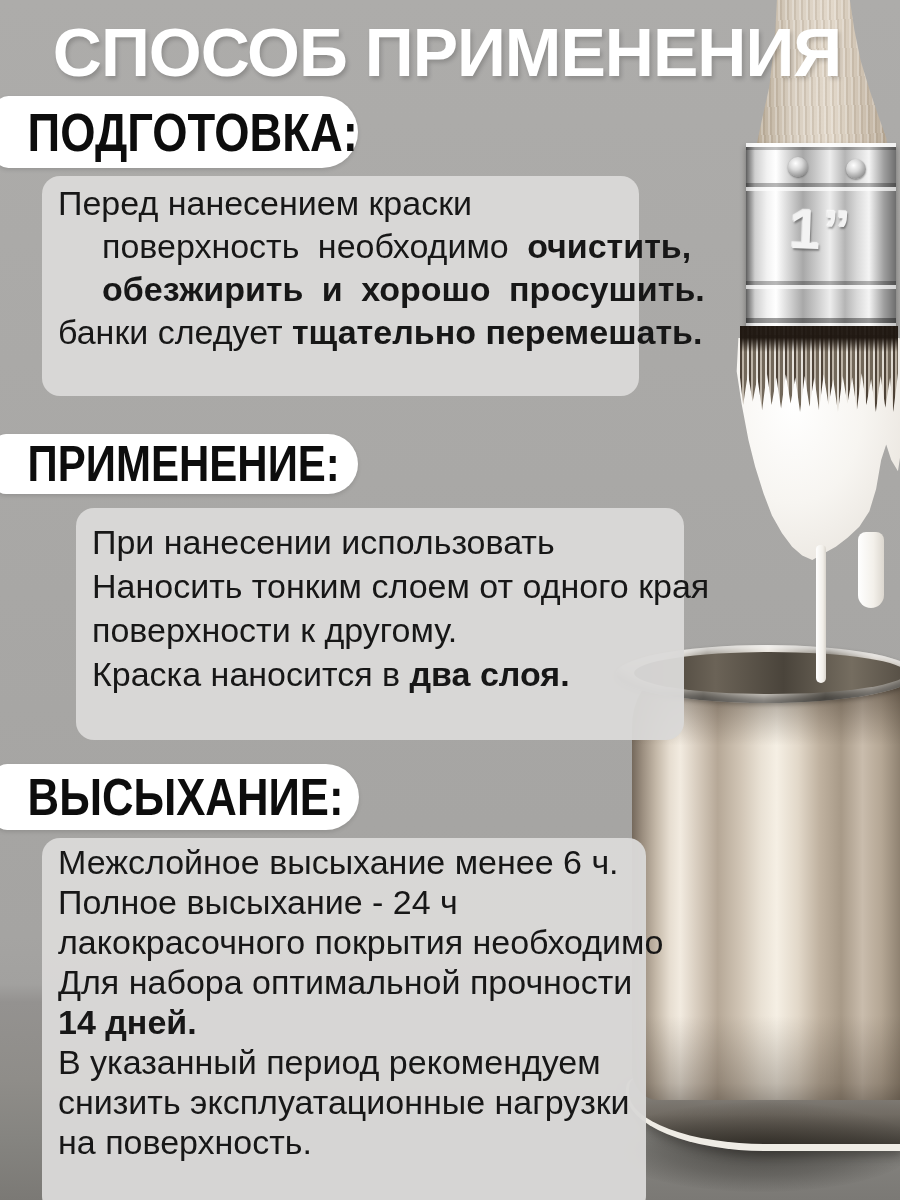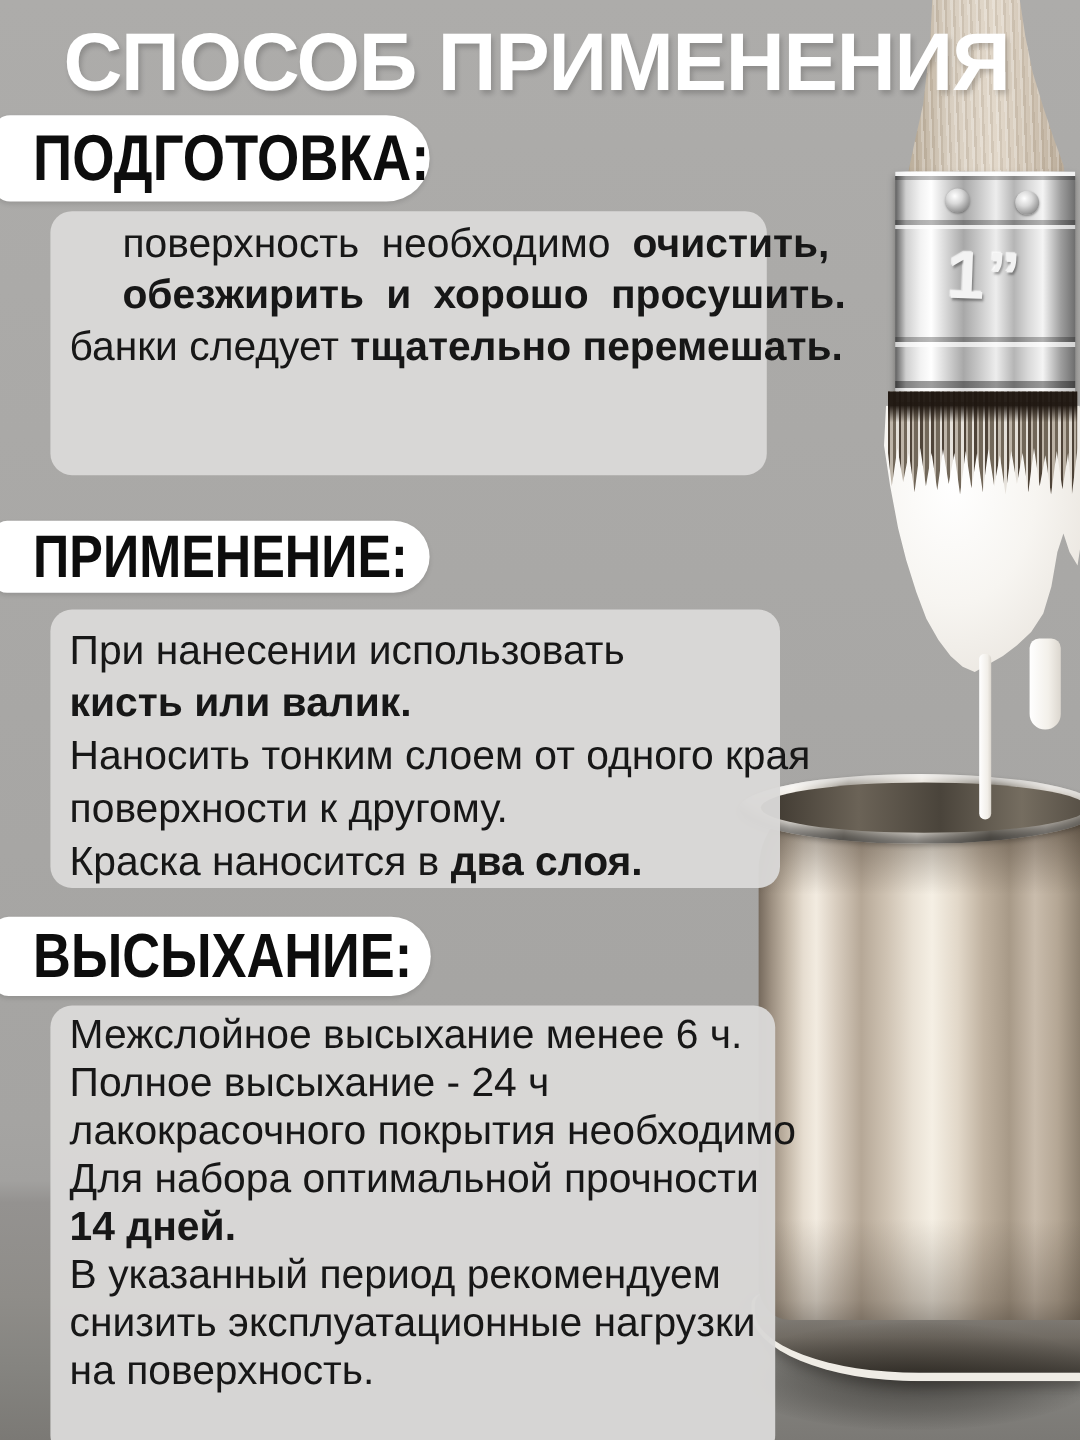--- a/index.html
+++ b/index.html
@@ -87,21 +87,21 @@
   .pill-1{top:96px;width:364px;height:72px;}
   .pill-1 .pill-label{font-size:54px;}
   .pill-2{top:434px;width:364px;height:60px;}
   .pill-2 .pill-label{font-size:50px;}
   .pill-3{top:764px;width:365px;height:66px;}
   .pill-3 .pill-label{font-size:52px;}
   .panel{position:absolute;left:42px;background:rgba(218,217,215,.96);border-radius:18px;
     color:#171717;font-size:34px;padding:0 16px;box-sizing:border-box;}
   .panel-1{top:176px;width:597px;height:220px;padding-top:6px;}
   .panel-1 .line{line-height:43px;}
-  .panel-2{top:508px;width:608px;height:232px;padding-top:12px;}
+  .panel-2{top:508px;width:608px;height:232px;padding-top:12px;margin-left:34px;}
   .panel-2 .line{line-height:44px;}
   .panel-3{top:838px;width:604px;height:376px;padding-top:4px;}
   .panel-3 .line{line-height:40px;}
   .line{white-space:nowrap;}
   .line.spread{word-spacing:9px;margin-left:44px;}
   .line .b{font-weight:700;}
 </style>
 </head>
 <body>
 
@@ -125,31 +125,31 @@
     </div>
   </div>
 
   <div class="content">
     <div class="page-title">СПОСОБ ПРИМЕНЕНИЯ</div>
 
     <div class="pill pill-1">
       <span class="pill-label">ПОДГОТОВКА:</span>
     </div>
     <div class="panel panel-1">
+        <div class="line"><span>Перед нанесением краски</span></div>
         <div class="line spread"><span>поверхность необходимо </span><span class="b">очистить,</span></div>
         <div class="line spread"><span class="b">обезжирить и хорошо просушить.</span></div>
         <div class="line"><span>банки следует </span><span class="b">тщательно перемешать.</span></div>
       </div>
 
     <div class="pill pill-2">
       <span class="pill-label">ПРИМЕНЕНИЕ:</span>
     </div>
     <div class="panel panel-2">
         <div class="line"><span>При нанесении использовать</span></div>
-        <div class="line"><span class="b">кисть или валик.</span></div>
         <div class="line"><span>Наносить тонким слоем от одного края</span></div>
         <div class="line"><span>поверхности к другому.</span></div>
         <div class="line"><span>Краска наносится в </span><span class="b">два слоя.</span></div>
       </div>
 
     <div class="pill pill-3">
       <span class="pill-label">ВЫСЫХАНИЕ:</span>
     </div>
     <div class="panel panel-3">
         <div class="line"><span>Межслойное высыхание менее 6 ч.</span></div>

